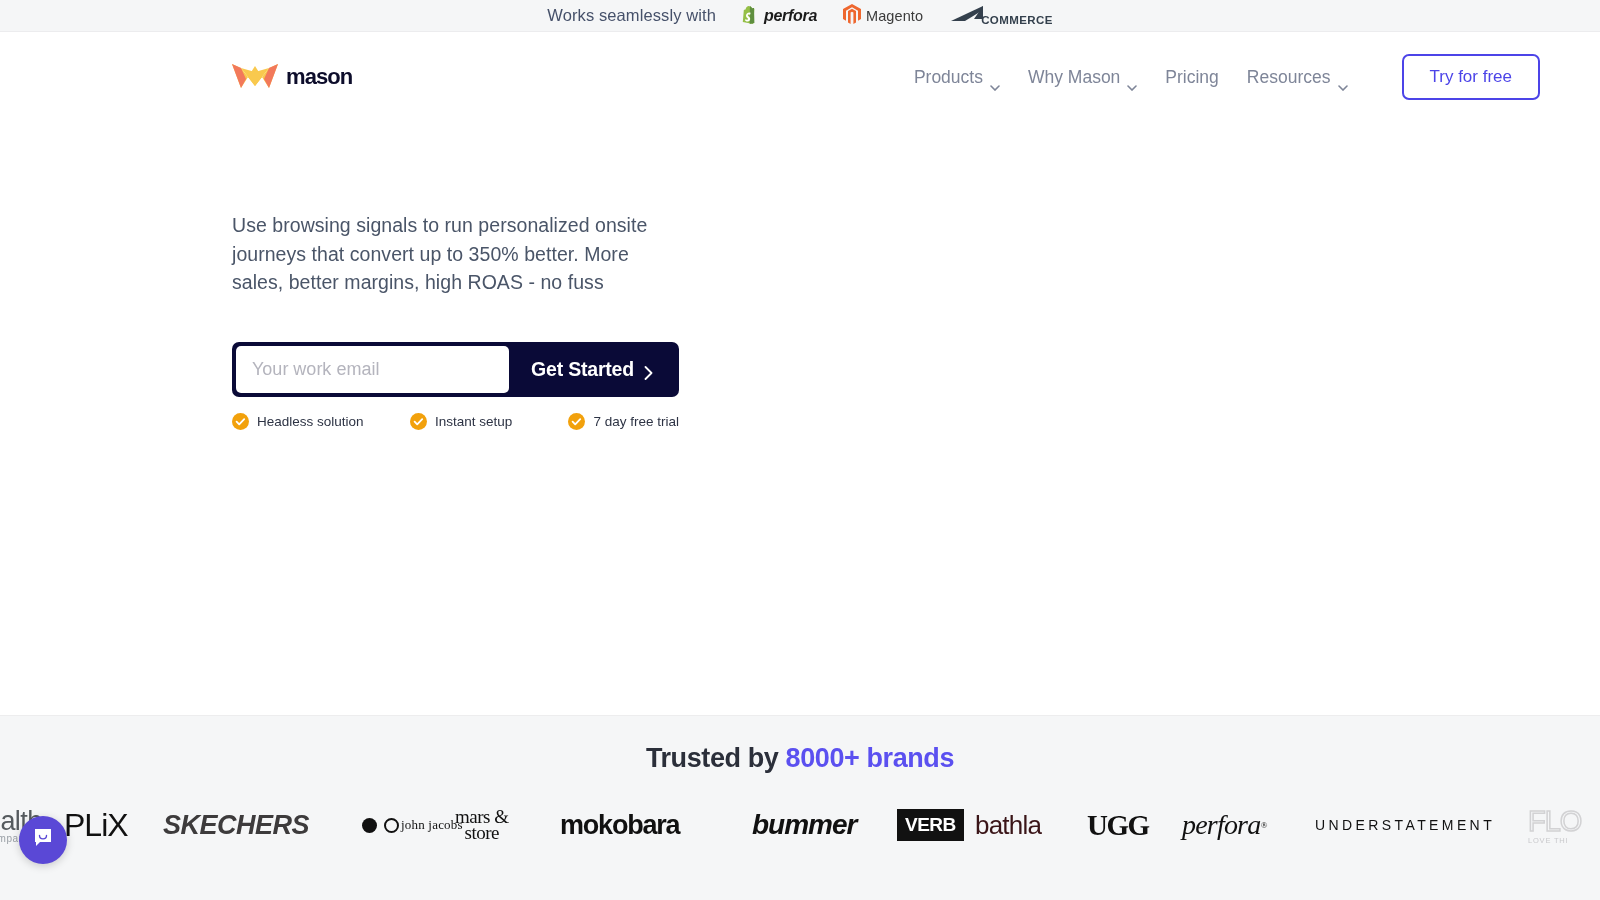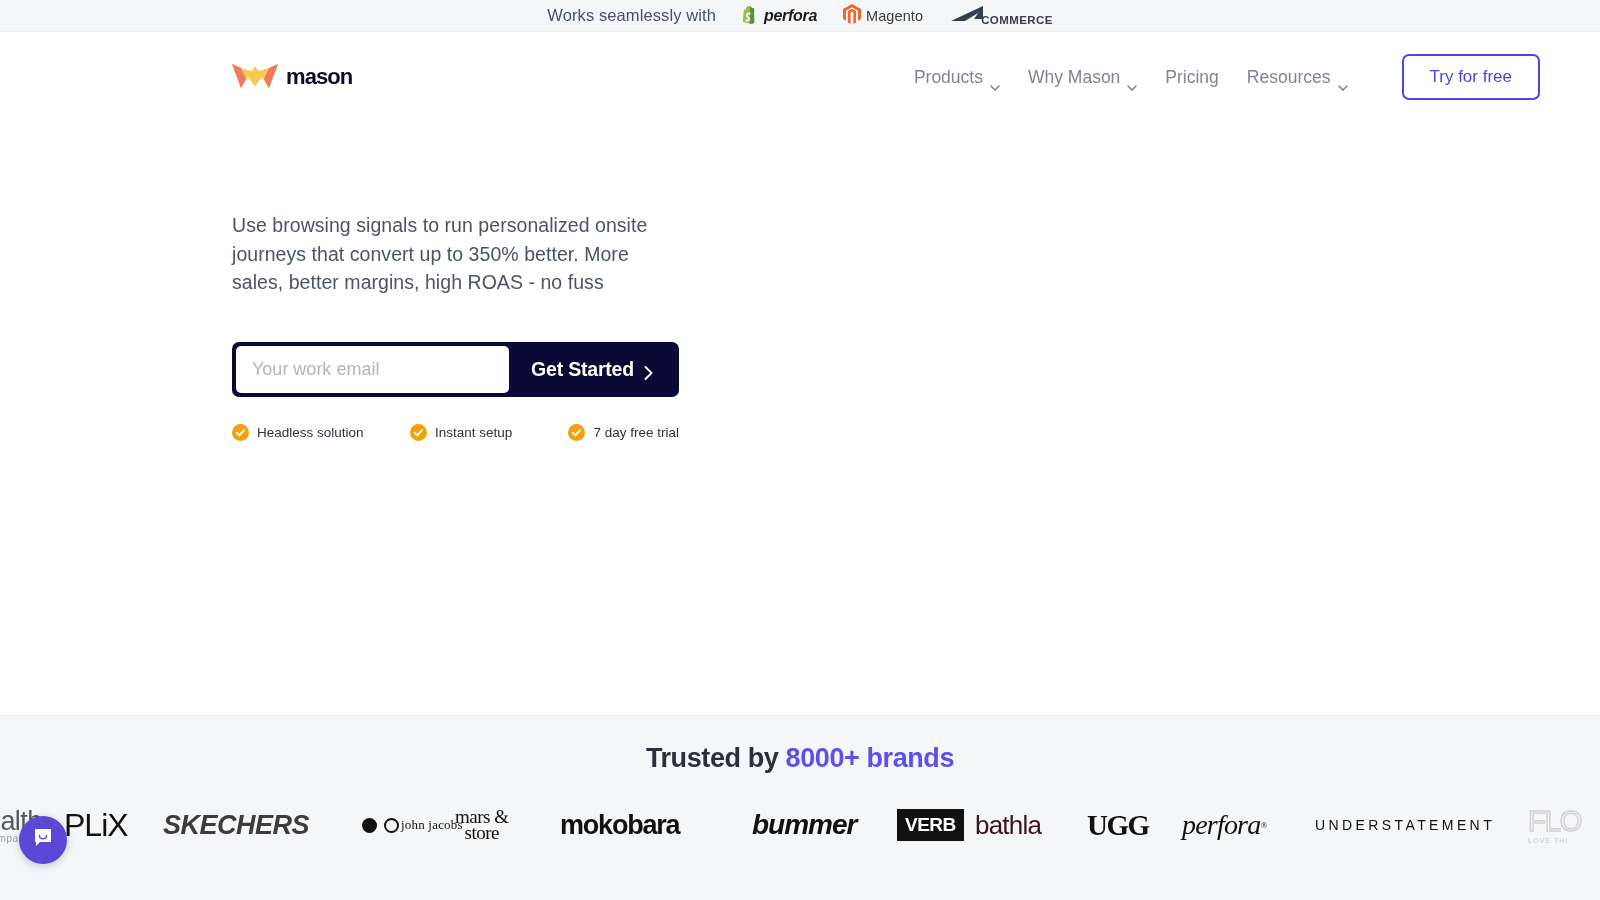--- a/index.html
+++ b/index.html
@@ -124,21 +124,21 @@
     flex: 1; height: 47px;
     background: transparent; border: none;
     color: #fff; font-size: 19.5px; font-weight: bold;
     display: flex; align-items: center; justify-content: center; gap: 10px;
     cursor: pointer; letter-spacing: -.2px;
     font-family: "Liberation Sans", sans-serif;
   }
   .arrow-r { width: 9px; height: 14px; }
 
   .feature-row {
-    margin-top: 27px;
+    margin-top: 16px;
     display: flex; align-items: flex-start;
     width: 447px;
     gap: 30px;
   }
   .feature { display: flex; align-items: center; gap: 8px; }
   .feature:nth-child(1) { width: 182px; }
   .feature:nth-child(2) { width: 158px; }
   .feature-label { font-size: 13.5px; color: #2d3344; white-space: nowrap; }
   .check { width: 17px; height: 17px; flex: none; }
 

